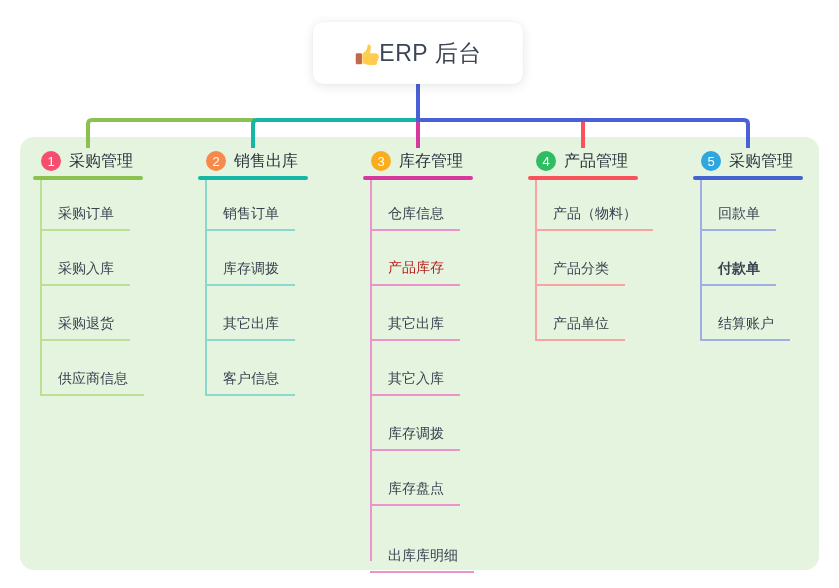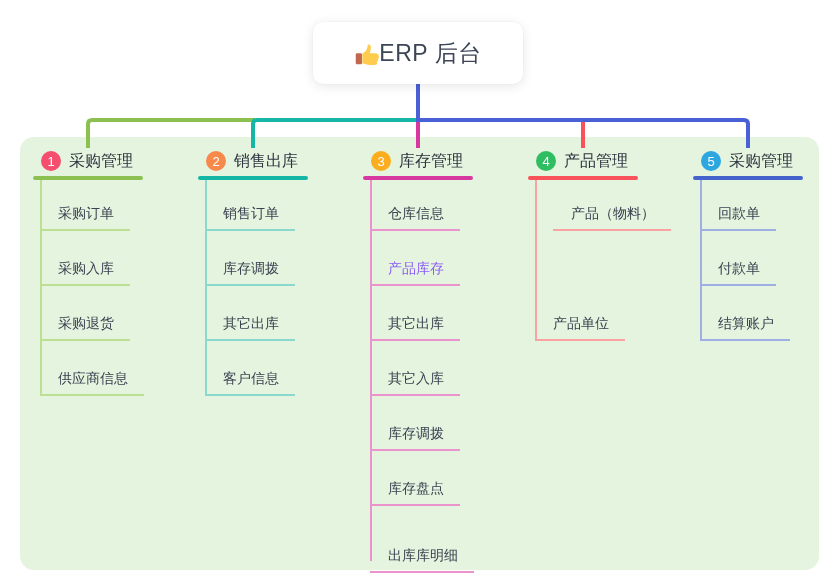--- a/index.html
+++ b/index.html
@@ -84,37 +84,38 @@
       <div class="child" style="left: 205px; top: 258px; border-bottom-color: rgb(139, 216, 206); color: rgb(58, 65, 80);">库存调拨</div>
       <div class="child" style="left: 205px; top: 313px; border-bottom-color: rgb(139, 216, 206); color: rgb(58, 65, 80);">其它出库</div>
       <div class="child" style="left: 205px; top: 368px; border-bottom-color: rgb(139, 216, 206); color: rgb(58, 65, 80);">客户信息</div>
       <div class="bheader" style="left: 371px; top: 150px;">
         <span class="badge" style="background: rgb(251, 173, 30);">3</span>
         <span class="blabel" style="color: rgb(46, 52, 64);">库存管理</span>
       </div>
       <div class="bunderline" style="left: 363px; top: 176px; width: 110px; background: rgb(214, 56, 159);"></div>
       <div class="vline" style="left: 370px; top: 180px; height: 381px; background: rgb(234, 147, 205);"></div>
       <div class="child" style="left: 370px; top: 203px; border-bottom-color: rgb(234, 147, 205); color: rgb(58, 65, 80);">仓库信息</div>
-      <div class="child" style="left: 370px; top: 258px; border-bottom-color: rgb(234, 147, 205); color: #8b5cf6;">产品库存</div>
+      <div class="child" style="left: 370px; top: 258px; border-bottom-color: rgb(234, 147, 205); color: #b91c1c; font-family: Liberation Serif, serif;">产品库存</div>
       <div class="child" style="left: 370px; top: 313px; border-bottom-color: rgb(234, 147, 205); color: rgb(58, 65, 80);">其它出库</div>
       <div class="child" style="left: 370px; top: 368px; border-bottom-color: rgb(234, 147, 205); color: rgb(58, 65, 80);">其它入库</div>
       <div class="child" style="left: 370px; top: 423px; border-bottom-color: rgb(234, 147, 205); color: rgb(58, 65, 80);">库存调拨</div>
       <div class="child" style="left: 370px; top: 478px; border-bottom-color: rgb(234, 147, 205); color: rgb(58, 65, 80);">库存盘点</div>
       <div class="child" style="left: 370px; top: 545px; border-bottom-color: rgb(234, 147, 205); color: rgb(58, 65, 80);">出库库明细</div>
       <div class="bheader" style="left: 536px; top: 150px;">
         <span class="badge" style="background: rgb(46, 189, 96);">4</span>
         <span class="blabel" style="color: rgb(46, 52, 64);">产品管理</span>
       </div>
       <div class="bunderline" style="left: 528px; top: 176px; width: 110px; background: rgb(249, 82, 90);"></div>
       <div class="vline" style="left: 535px; top: 180px; height: 161px; background: rgb(251, 163, 164);"></div>
-      <div class="child" style="left: 553px; top: 203px; border-bottom-color: rgb(251, 163, 164); color: rgb(58, 65, 80);">产品（物料）</div>
+      <div class="child" style="left: 535px; top: 203px; border-bottom-color: rgb(251, 163, 164); color: rgb(58, 65, 80);">产品（物料）</div>
+      <div class="child" style="left: 535px; top: 258px; border-bottom-color: rgb(251, 163, 164); color: rgb(58, 65, 80);">产品分类</div>
       <div class="child" style="left: 535px; top: 313px; border-bottom-color: rgb(251, 163, 164); color: rgb(58, 65, 80);">产品单位</div>
       <div class="bheader" style="left: 701px; top: 150px;">
         <span class="badge" style="background: rgb(46, 166, 223);">5</span>
         <span class="blabel" style="color: rgb(46, 52, 64);">采购管理</span>
       </div>
       <div class="bunderline" style="left: 693px; top: 176px; width: 110px; background: rgb(68, 99, 205);"></div>
       <div class="vline" style="left: 700px; top: 180px; height: 161px; background: rgb(159, 174, 227);"></div>
       <div class="child" style="left: 700px; top: 203px; border-bottom-color: rgb(159, 174, 227); color: rgb(58, 65, 80);">回款单</div>
-      <div class="child" style="left: 700px; top: 258px; border-bottom-color: rgb(159, 174, 227); color: rgb(58, 65, 80);">付款单</div>
+      <div class="child" style="left: 700px; top: 258px; border-bottom-color: rgb(159, 174, 227); color: rgb(58, 65, 80); font-weight: bold;">付款单</div>
       <div class="child" style="left: 700px; top: 313px; border-bottom-color: rgb(159, 174, 227); color: rgb(58, 65, 80);">结算账户</div>
     </div>
 </div>
 
 </body></html>

